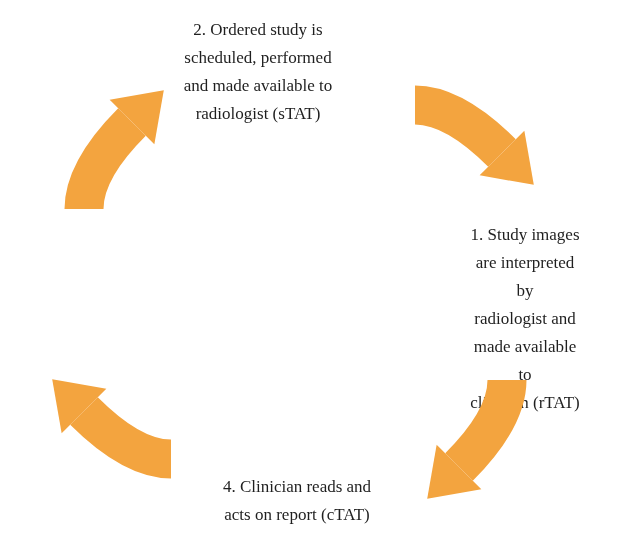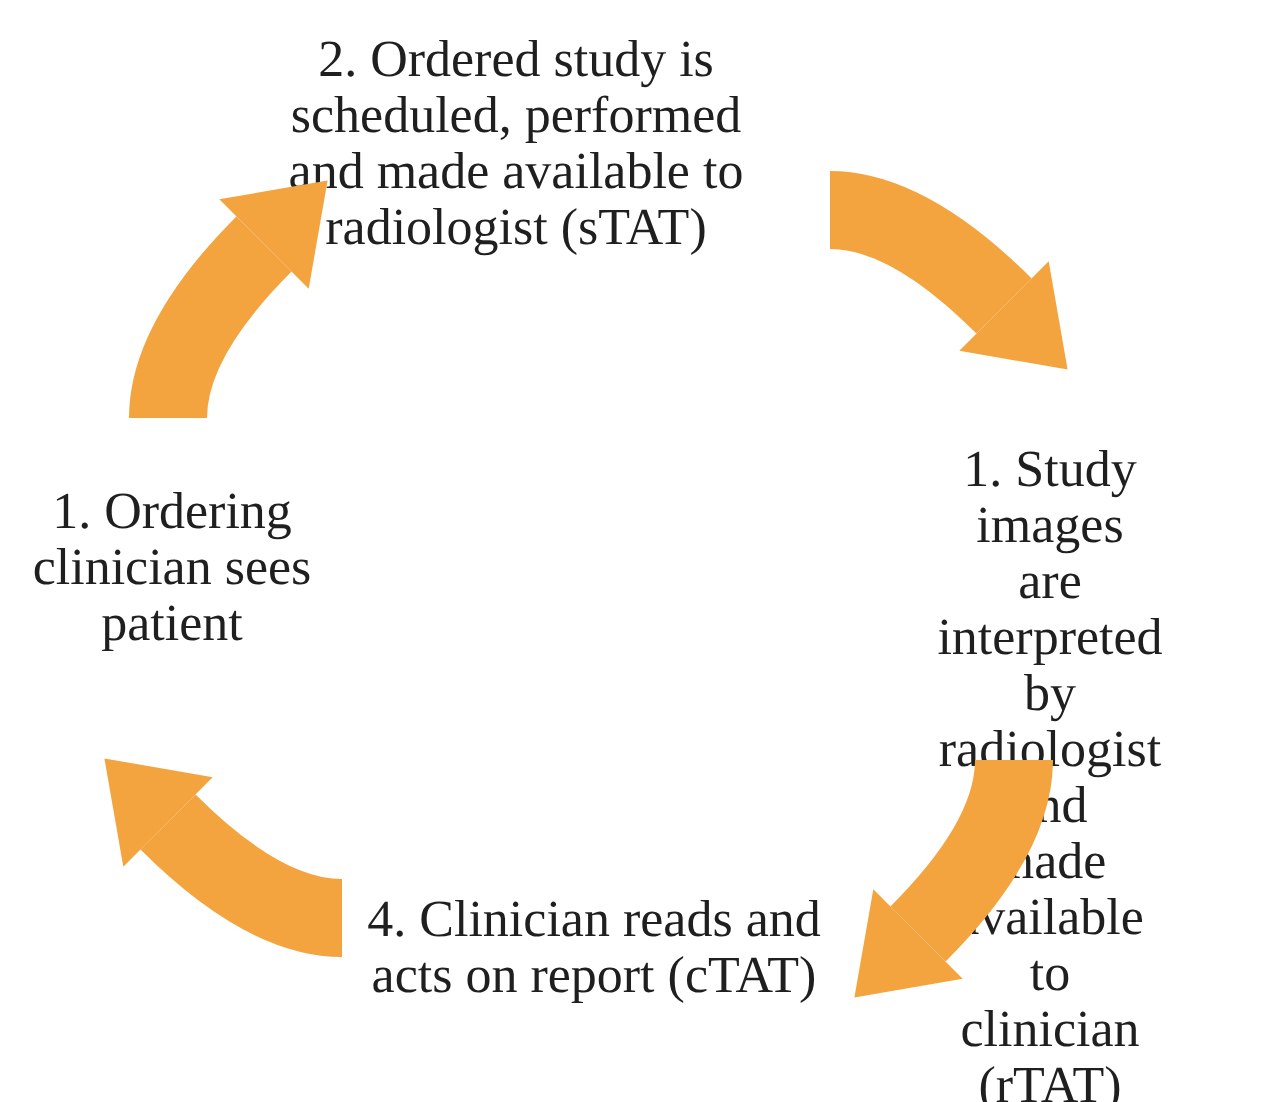--- a/index.html
+++ b/index.html
@@ -13,47 +13,44 @@
     height: 551px;
     background: #ffffff;
     overflow: hidden;
     font-family: "Liberation Serif", "DejaVu Serif", serif;
   }
   .step {
     position: absolute;
     transform: translateX(-50%);
     text-align: center;
     white-space: pre-line;
-    font-size: 26px;
+    font-size: 17px;
     line-height: 28px;
     color: #1f1f1f;
   }
   .step-1 { left: 86px;  top: 242px; }
   .step-2 { left: 258px; top: 16px;  }
   .step-3 { left: 525px; top: 221px; }
-  .step-4 { left: 297px; top: 446px; }
+  .step-4 { left: 297px; top: 473px; }
 
   .arrow {
     position: absolute;
     width: 150px;
     height: 150px;
   }
   .arrow-1 { left: 39px;  top: 65px;  }
   .arrow-2 { left: 409px; top: 60px;  transform: rotate(90deg);  }
   .arrow-3 { left: 402px; top: 374px; transform: rotate(180deg); }
   .arrow-4 { left: 27px;  top: 354px; transform: rotate(270deg); }
 </style>
 </head>
 <body>
 
 <div class="canvas">
 
-  <div class="step step-1">1. Ordering
-clinician sees
-patient</div>
 
   <div class="step step-2">2. Ordered study is
 scheduled, performed
 and made available to
 radiologist (sTAT)</div>
 
   <div class="step step-3">1. Study images
 are interpreted by
 radiologist and
 made available to

